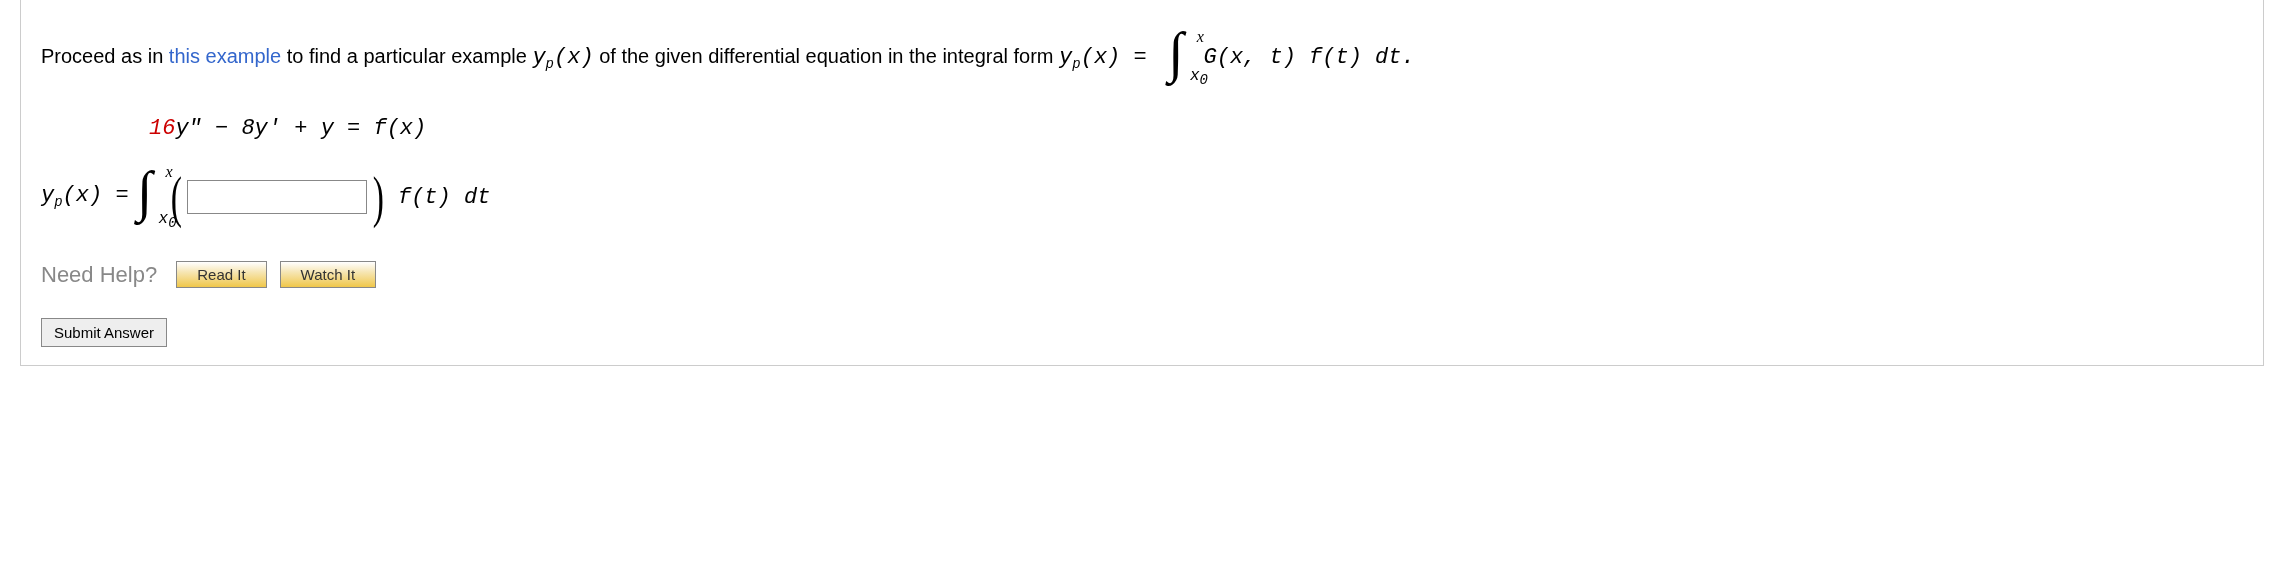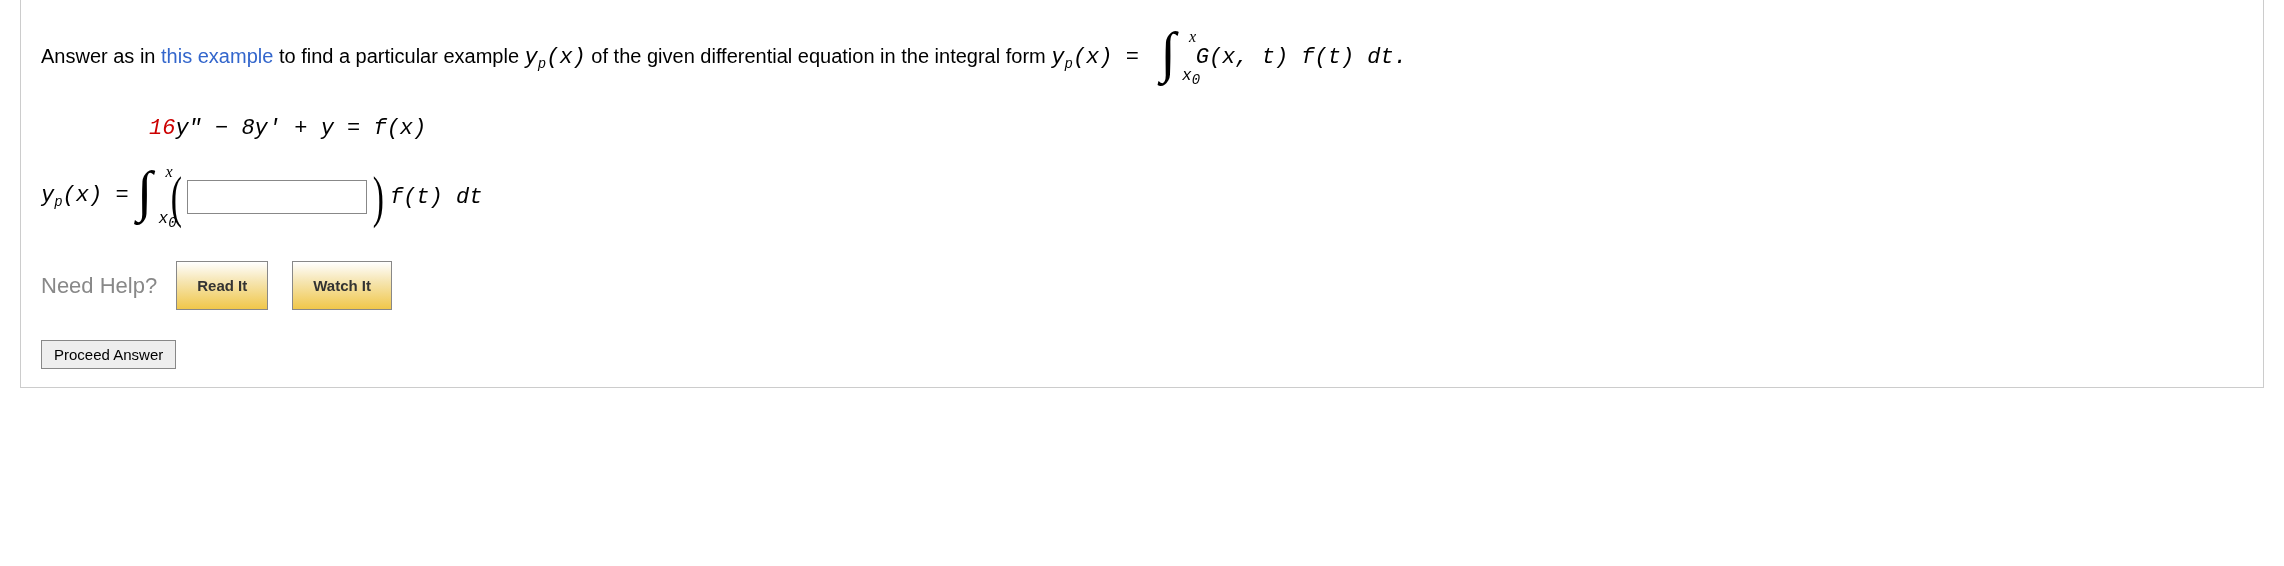--- a/index.html
+++ b/index.html
@@ -13,30 +13,30 @@
   .intblock .ub{position:absolute;top:-6px;right:-8px;font-style:italic;font-family:'Times New Roman',serif;font-size:16px}
   .intblock .lb{position:absolute;bottom:-6px;right:-12px;font-style:italic;font-family:Liberation Mono, monospace;font-size:16px}
   .equation{margin:12px 0 28px 108px}
   .red{color:#c00}
   .answerline{display:flex;align-items:center;margin-bottom:36px}
   .answerline .math-i{font-size:22px}
   .paren{font-family:'Times New Roman',serif;font-size:56px;line-height:1;display:inline-block;vertical-align:middle;transform:scaleX(0.6)}
   .ansinput{height:28px;width:170px;border:1px solid #888;padding:2px 4px;font-size:16px;vertical-align:middle;margin:0 2px}
   .help{margin-bottom:30px}
   .help-label{color:#888;font-size:22px;font-weight:normal;margin-right:14px;vertical-align:middle}
-  .hbtn{display:inline-block;border:1px solid #888;background:linear-gradient(#fff,#f6e6b4 40%,#f0c74a);padding:15px 20px;font-size:15px;font-weight:bold;color:#333;margin-right:19px;vertical-align:middle;cursor:pointer}
+  .hbtn{display:inline-block;border:1px solid #888;background:linear-gradient(#fff,#f6e6b4 40%,#f0c74a);padding:4px 20px;font-size:15px;font-weight:normal;color:#333;margin-right:8px;vertical-align:middle;cursor:pointer}
   .submit{border:1px solid #888;background:#eee;padding:5px 12px;font-size:15px;cursor:pointer}
 </style>
 </head>
 <body>
 
 <div class="wrap">
 
   <div class="prompt">
-    <span>Answer as in </span><a href="#">this example</a><span> to find a particular example </span><span class="math-i"><span>y</span><span class="sub">p</span><span>(x)</span></span><span> of the given differential equation in the integral form </span><span class="math-i"><span>y</span><span class="sub">p</span><span>(x) = </span></span>
+    <span>Proceed as in </span><a href="#">this example</a><span> to find a particular example </span><span class="math-i"><span>y</span><span class="sub">p</span><span>(x)</span></span><span> of the given differential equation in the integral form </span><span class="math-i"><span>y</span><span class="sub">p</span><span>(x) = </span></span>
     <span class="intblock">
       <span class="sym">∫</span>
       <span class="ub">x</span>
       <span class="lb"><span>x</span><span class="sub">0</span></span>
     </span>
     <span class="math-i">G(x, t) f(t) dt.</span>
   </div>
 
   <div class="equation math-i">
     <span class="red">16</span><span>y″ − 8y′ + y = f(x)</span>
@@ -45,24 +45,24 @@
   <div class="answerline">
     <span class="math-i"><span>y</span><span class="sub">p</span><span>(x) = </span></span>
     <span class="intblock">
       <span class="sym">∫</span>
       <span class="ub">x</span>
       <span class="lb"><span>x</span><span class="sub">0</span></span>
     </span>
     <span class="paren">(</span>
     <input class="ansinput" type="text" value="" style="">
     <span class="paren">)</span>
-    <span class="math-i" style="margin-left:2px">f(t) dt</span>
+    <span class="math-i" style="margin-left:10px">f(t) dt</span>
   </div>
 
   <div class="help">
     <span class="help-label">Need Help?</span>
     <span class="hbtn">Read It</span>
     <span class="hbtn">Watch It</span>
   </div>
 
-  <button class="submit">Proceed Answer</button>
+  <button class="submit">Submit Answer</button>
 
 </div>
 
 </body></html>

